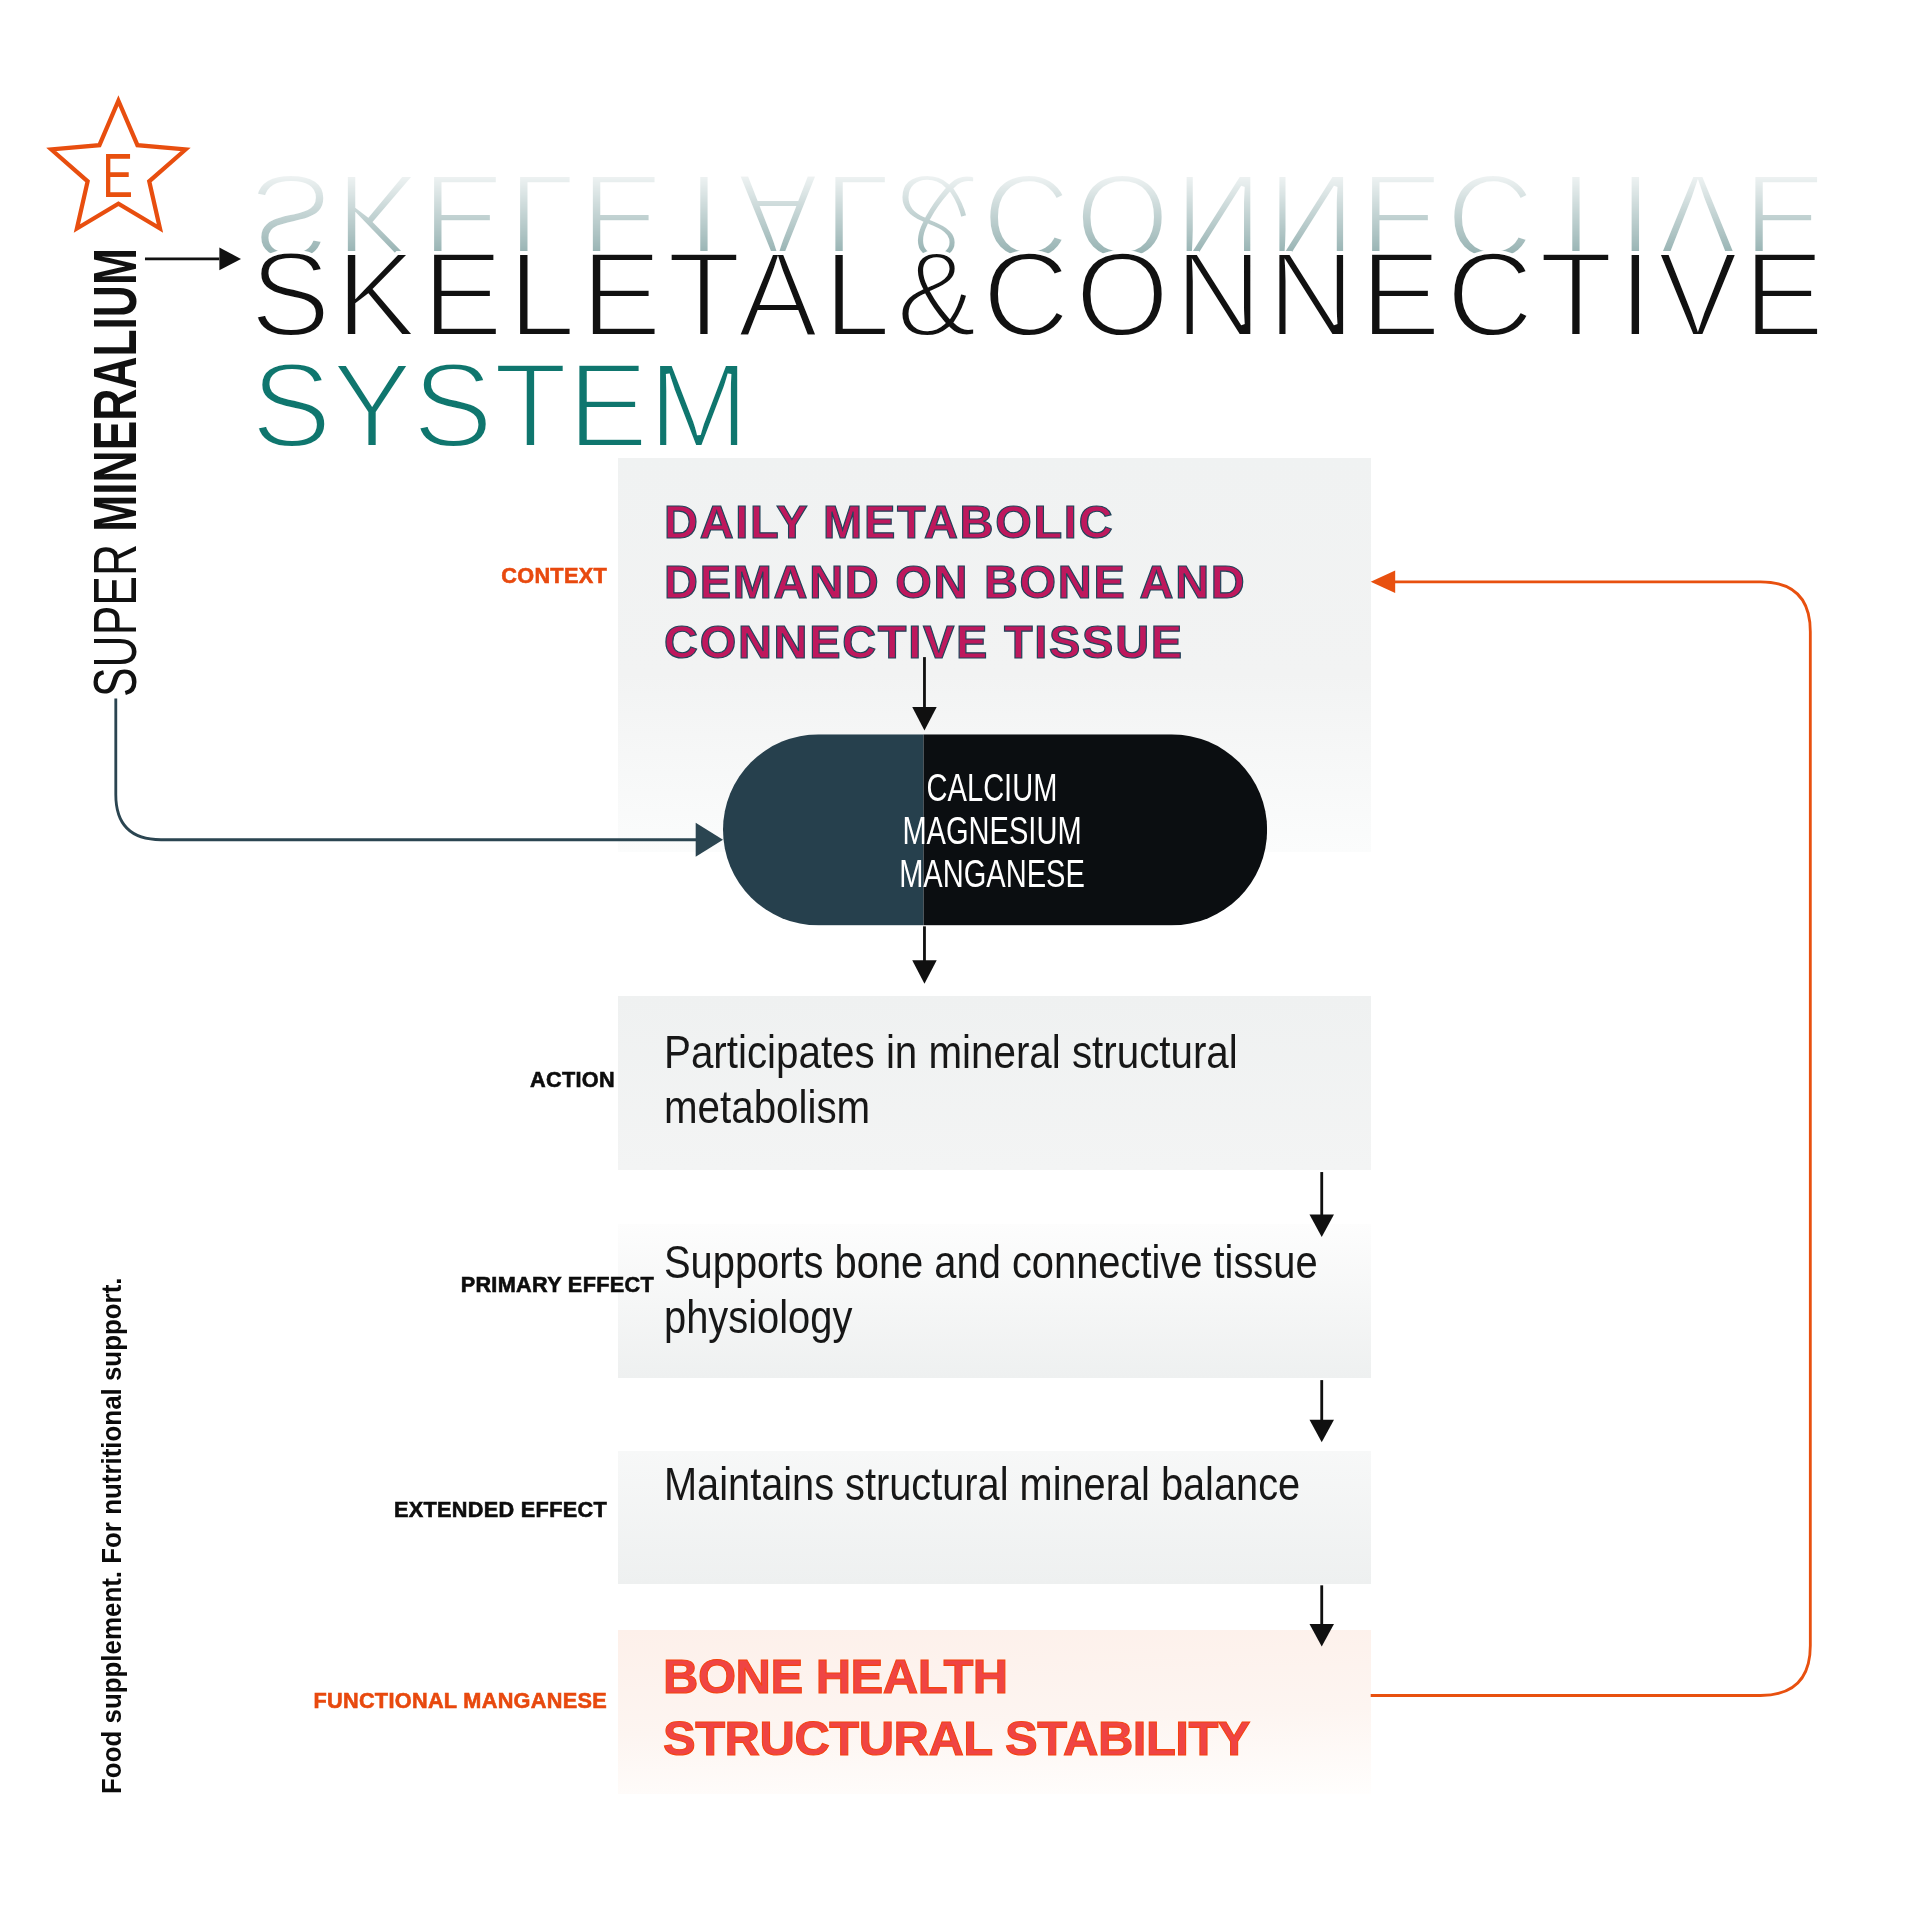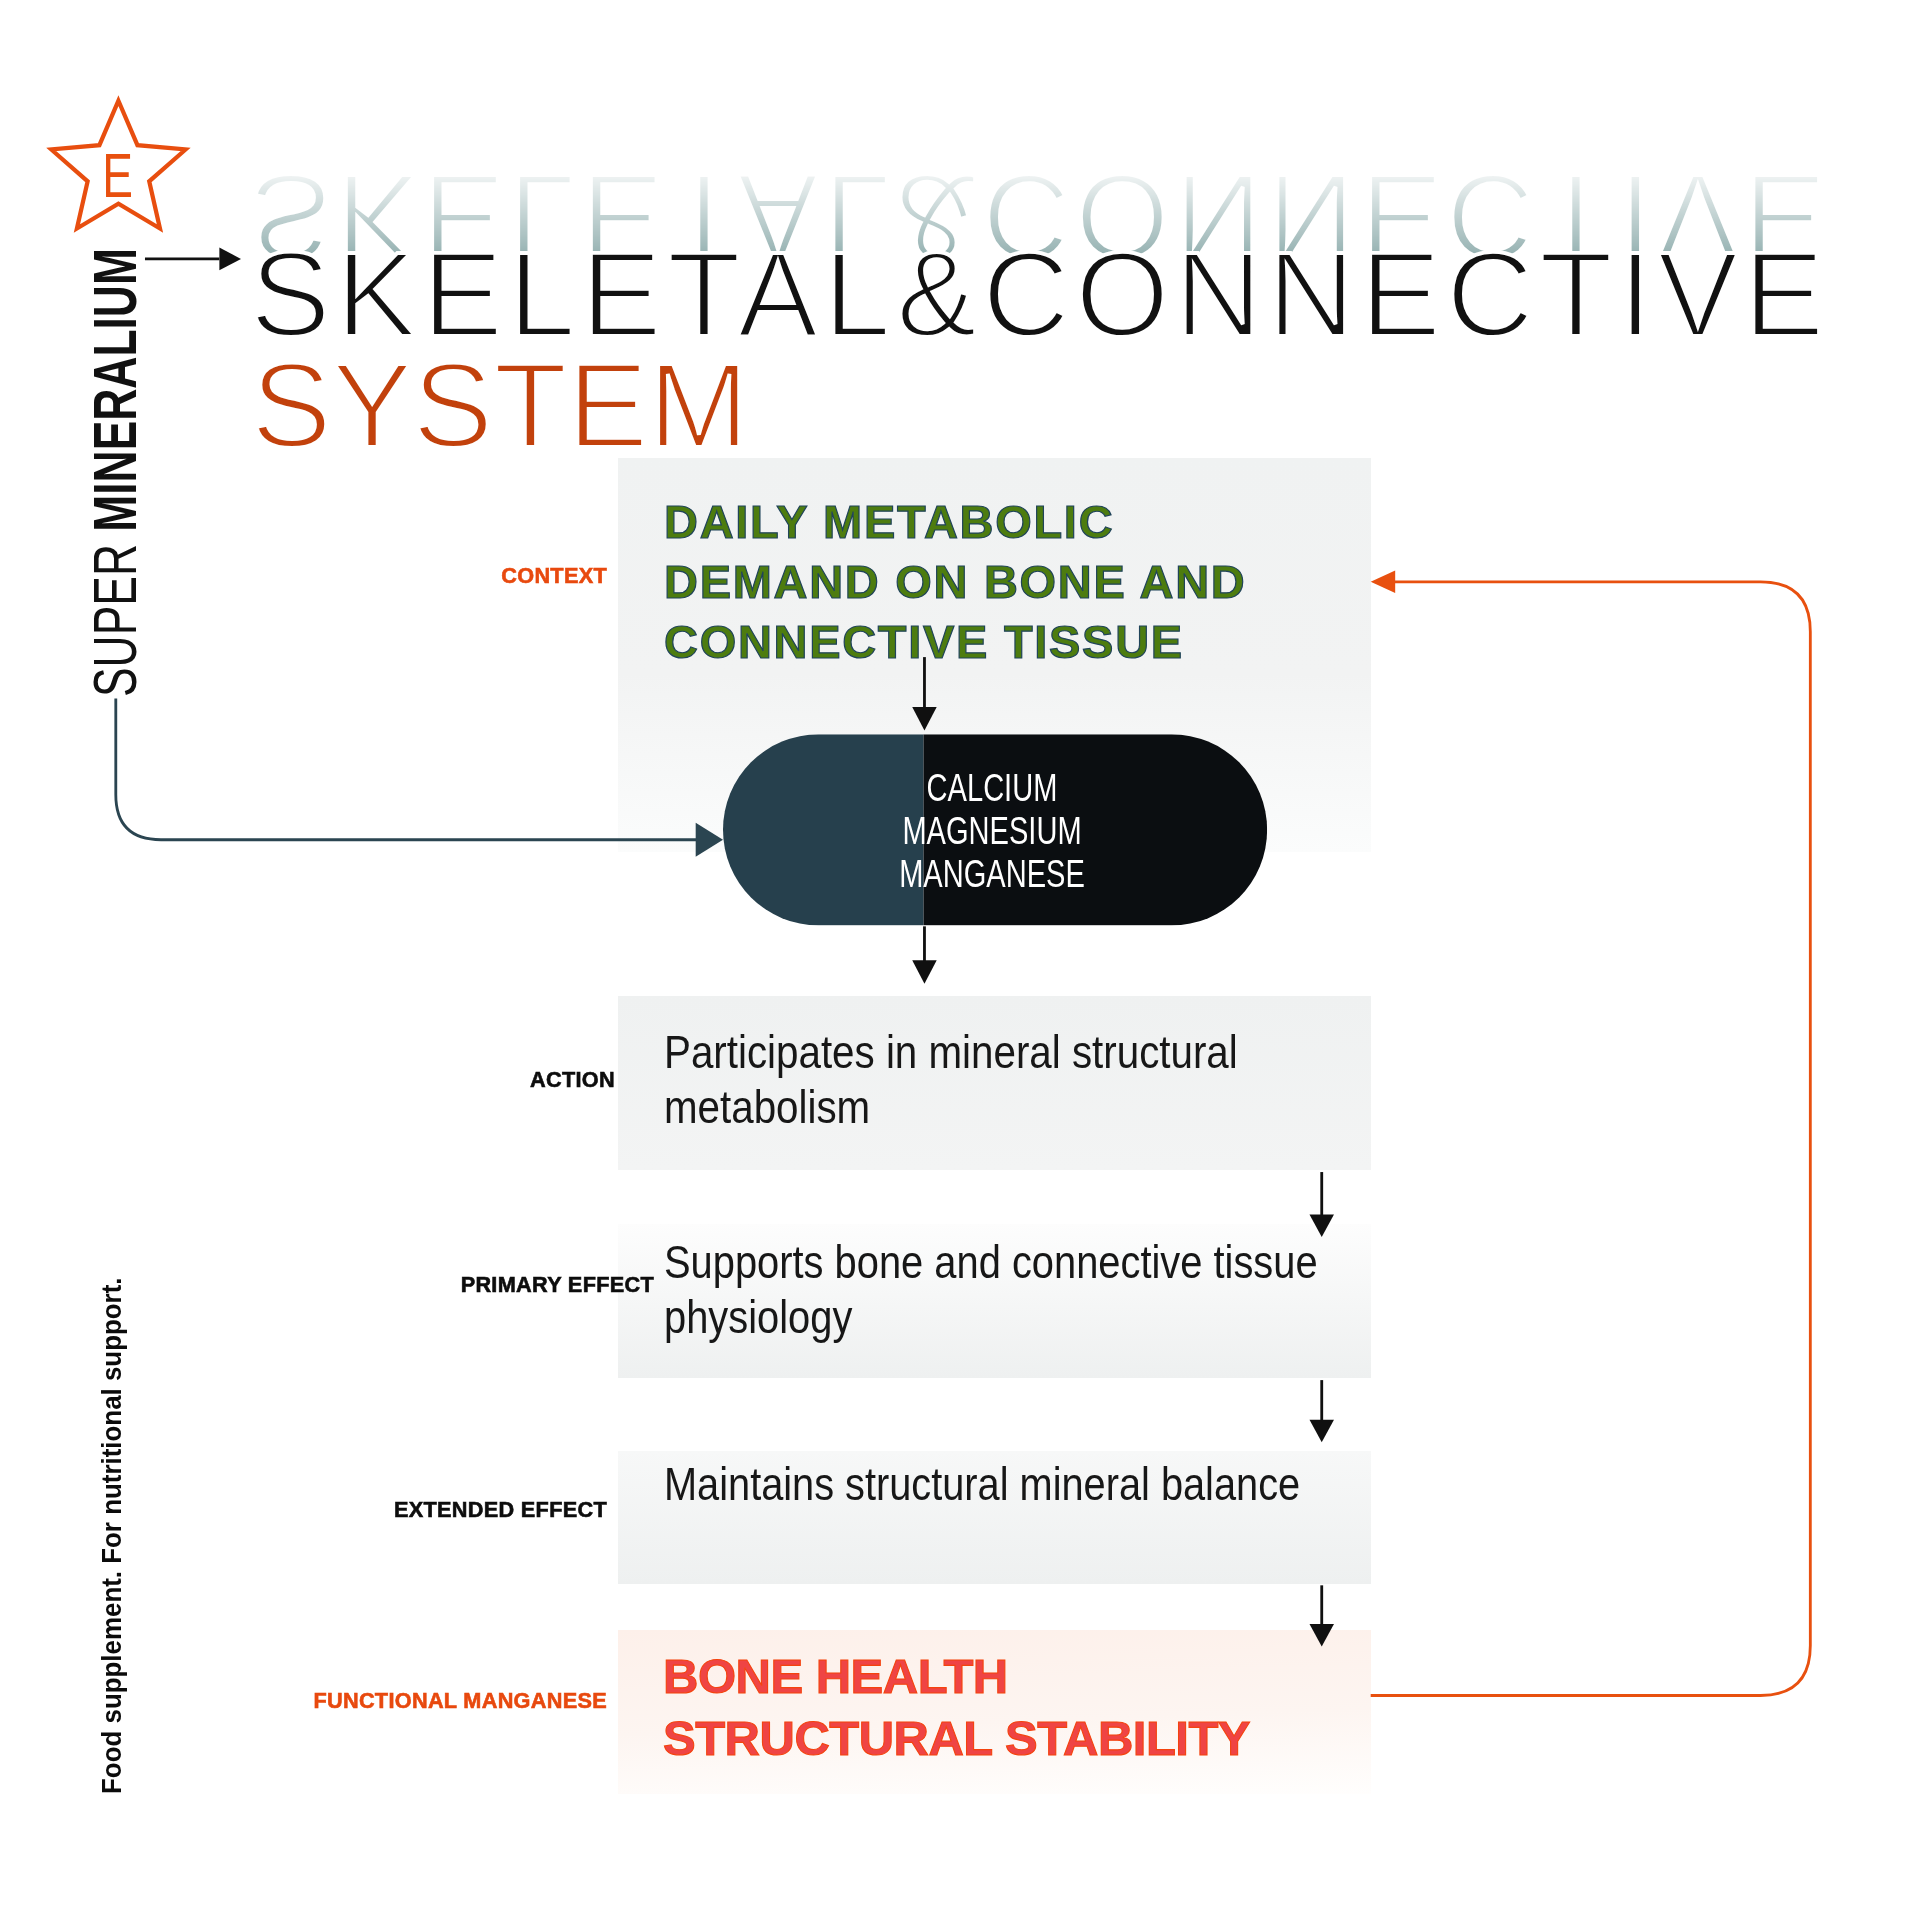--- a/index.html
+++ b/index.html
@@ -5,21 +5,21 @@
   html,body{margin:0;padding:0;}
   body{width:1928px;height:1928px;position:relative;background:#ffffff;overflow:hidden;
        font-family:"Liberation Sans", sans-serif;-webkit-font-smoothing:antialiased;}
   .abs{position:absolute;}
   .nw{white-space:nowrap;}
 
   
   .t1{left:250px;top:234px;font-size:121px;line-height:121px;letter-spacing:5.4px;
       color:#111111;-webkit-text-stroke:3.8px #ffffff;}
   .t2{left:251px;top:345px;font-size:121px;line-height:121px;letter-spacing:0.1px;
-      color:#c2410c;-webkit-text-stroke:3.8px #ffffff;}
+      color:#0f766e;-webkit-text-stroke:3.8px #ffffff;}
   .trwrap{left:250px;top:146px;width:1601px;height:108px;overflow:hidden;
       -webkit-mask-image:linear-gradient(to bottom,rgba(0,0,0,0) 14%,rgba(0,0,0,.93) 100%);
       mask-image:linear-gradient(to bottom,rgba(0,0,0,0) 14%,rgba(0,0,0,.93) 100%);}
   .tr{position:absolute;left:0px;top:9.7px;font-size:121px;line-height:121px;letter-spacing:5.4px;
       color:#8fadad;-webkit-text-stroke:3.8px #ffffff;transform:scaleY(-1);white-space:nowrap;}
 
   
   .brand{left:84px;top:697px;font-size:62px;line-height:62px;color:#111;
          transform-origin:0 0;transform:rotate(-90deg) scaleX(0.716);}
   .foodsup{left:98px;top:1794px;font-size:28px;line-height:28px;font-weight:bold;color:#0b0b0b;
@@ -32,21 +32,21 @@
         background:linear-gradient(180deg,#eff1f1 0%,#f3f4f4 100%);}
   .box2{left:618px;top:1224px;width:753px;height:154px;
         background:linear-gradient(180deg,#fdfdfd 0%,#eef0f0 100%);}
   .box3{left:618px;top:1451px;width:753px;height:133px;
         background:linear-gradient(180deg,#f7f8f8 0%,#eef0f0 100%);}
   .box4{left:618px;top:1630px;width:753px;height:164px;
         background:linear-gradient(178deg,#fdf0ea 0%,#fdf5f1 55%,#fffefd 100%);}
 
   
   .head{left:664px;top:492px;font-size:47px;line-height:60px;font-weight:bold;
-        letter-spacing:1.7px;color:#4d7c0f;-webkit-text-stroke:1.2px #20445a;}
+        letter-spacing:1.7px;color:#be185d;-webkit-text-stroke:1.2px #20445a;}
   .body{font-size:47px;line-height:55px;color:#171717;transform-origin:0 50%;}
   .out{left:663px;top:1645px;font-size:49px;line-height:62px;font-weight:bold;
        letter-spacing:-0.5px;color:#ef4444;-webkit-text-stroke:1.1px #f4430e;}
 
   
   .lab{width:607px;text-align:right;font-size:21.7px;font-weight:bold;letter-spacing:0.3px;color:#0d0d0d;-webkit-text-stroke:0.6px currentColor;}
   .lab span{display:inline-block;text-align:right;}
   .olab{color:#e8490e;}
 
   

